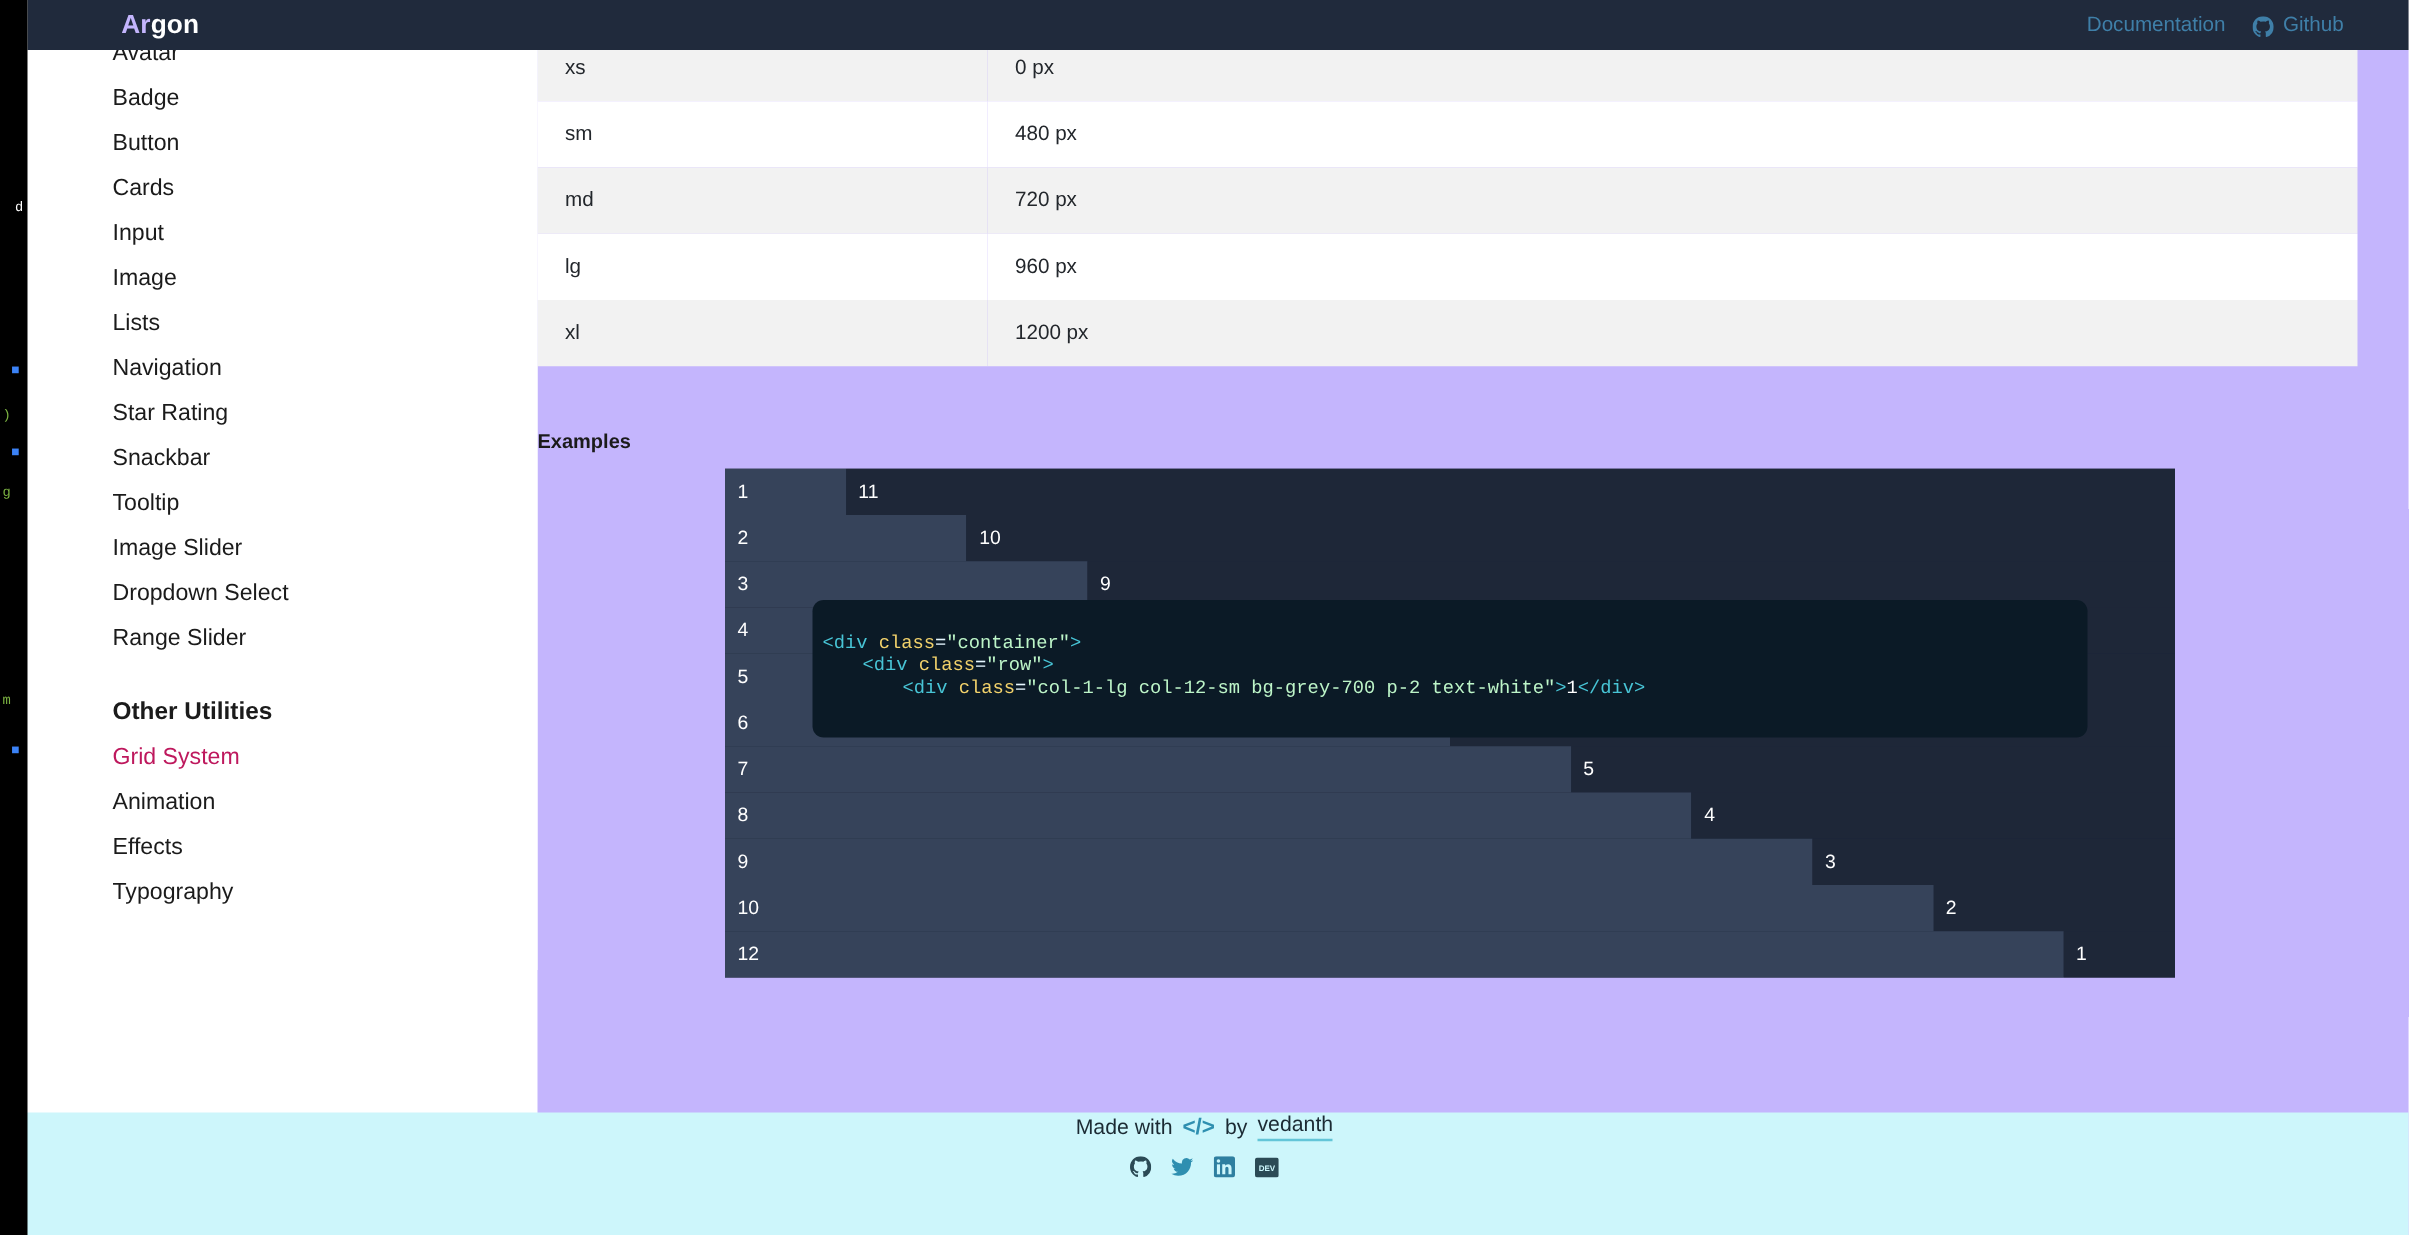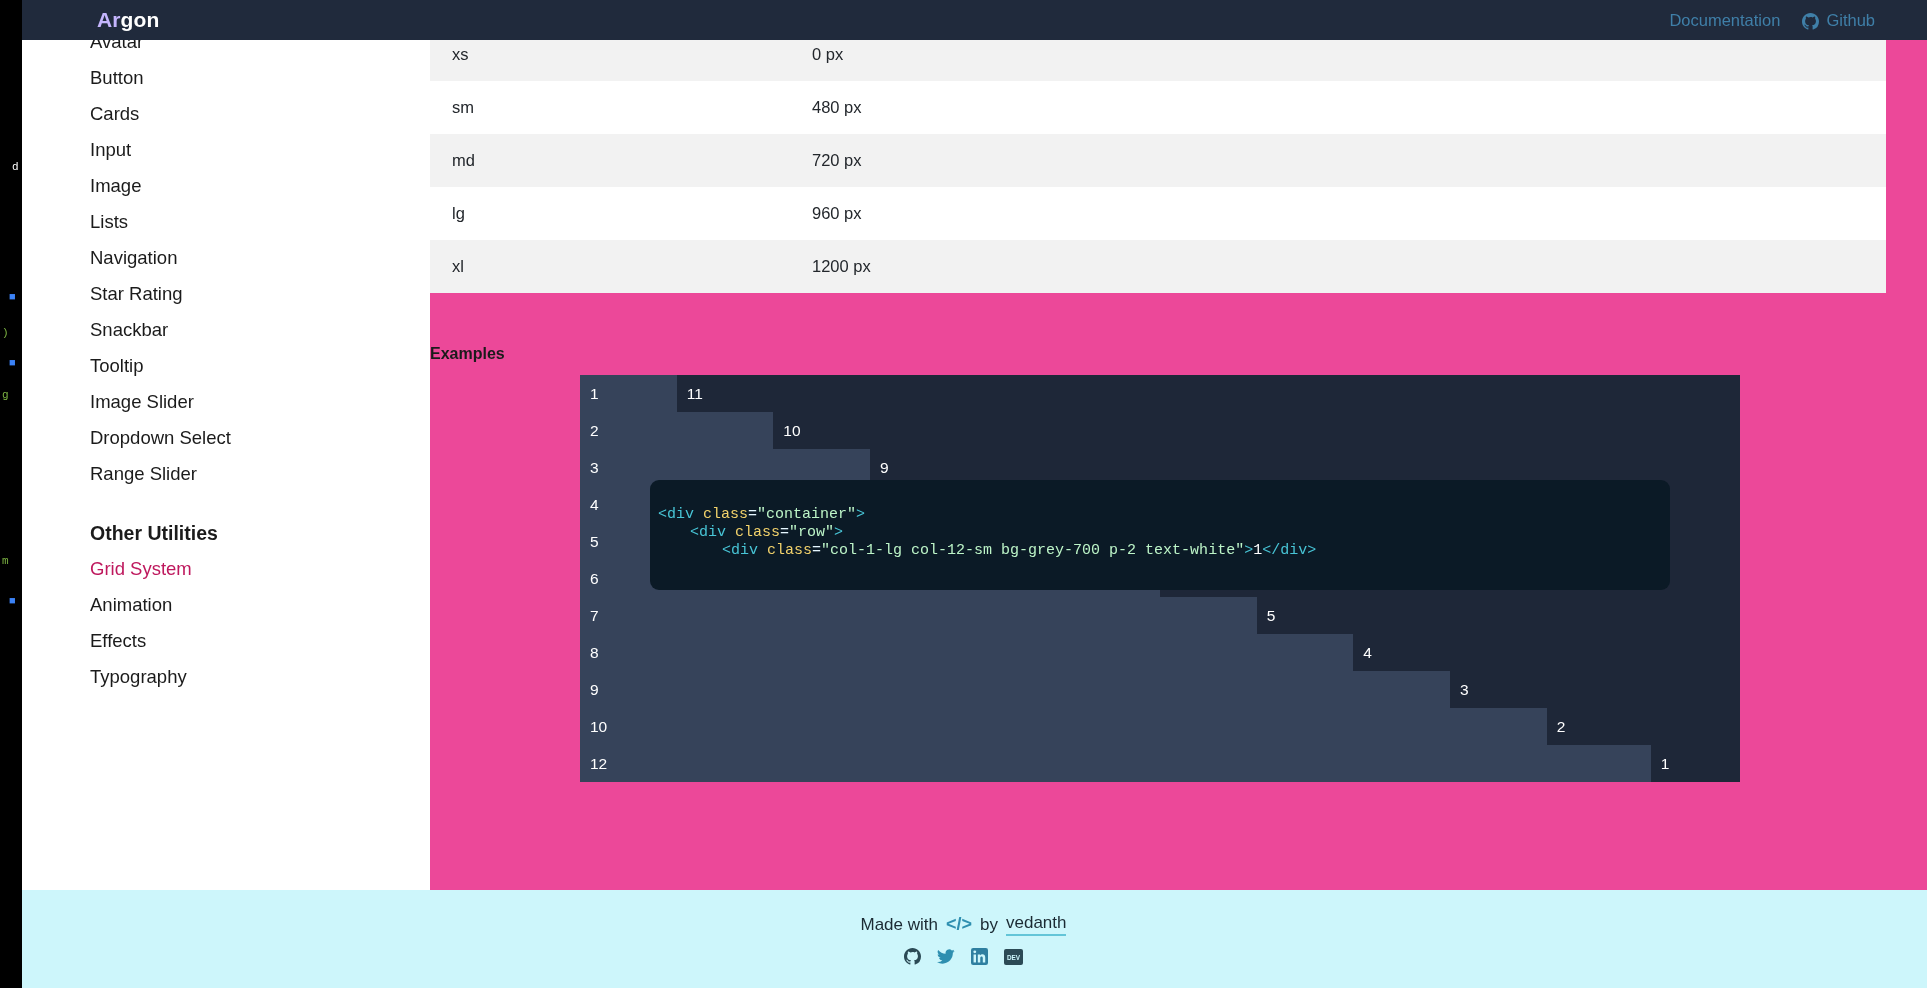--- a/index.html
+++ b/index.html
@@ -103,21 +103,21 @@
     color: #1b1b1b;
     white-space: nowrap;
   }
 
   
   .main {
     position: absolute;
     left: 430px; top: 40px;
     width: 1497px;
     height: 948px;
-    background: #ec4899;
+    background: #c4b5fd;
   }
 
   
   .bp-table {
     position: absolute;
     left: 0; top: -12px;
     width: 1456px;
     border-collapse: collapse;
     table-layout: fixed;
   }
@@ -190,21 +190,20 @@
   .footer {
     position: absolute;
     left: 0; bottom: 0;
     width: 1927px;
     height: 98px;
     background: #cdf6fb;
     z-index: 25;
     display: flex;
     flex-direction: column;
     align-items: center;
-    justify-content: center;
     gap: 12px;
   }
   .made-with {
     display: flex;
     align-items: center;
     gap: 8px;
     font-size: 17px;
     color: #1b2a33;
     white-space: nowrap;
   }
@@ -247,20 +246,21 @@
             <path d="M8 0C3.58 0 0 3.58 0 8c0 3.54 2.29 6.53 5.47 7.59.4.07.55-.17.55-.38 0-.19-.01-.82-.01-1.49-2.01.37-2.53-.49-2.69-.94-.09-.23-.48-.94-.82-1.13-.28-.15-.68-.52-.01-.53.63-.01 1.08.58 1.23.82.72 1.21 1.87.87 2.33.66.07-.52.28-.87.51-1.07-1.78-.2-3.64-.89-3.64-3.95 0-.87.31-1.59.82-2.15-.08-.2-.36-1.02.08-2.12 0 0 .67-.21 2.2.82a7.4 7.4 0 0 1 2-.27c.68 0 1.36.09 2 .27 1.53-1.04 2.2-.82 2.2-.82.44 1.1.16 1.92.08 2.12.51.56.82 1.27.82 2.15 0 3.07-1.87 3.75-3.65 3.95.29.25.54.73.54 1.48 0 1.07-.01 1.93-.01 2.2 0 .21.15.46.55.38A8.01 8.01 0 0 0 16 8c0-4.42-3.58-8-8-8z"></path>
           </svg>
         </span>
         <span>Github</span>
       </a>
     </div>
   </div>
 
   <div class="sidebar" id="sidebar">
       <a href="#" class="side-item clipped">Avatar</a>
+      <a href="#" class="side-item">Badge</a>
       <a href="#" class="side-item">Button</a>
       <a href="#" class="side-item">Cards</a>
       <a href="#" class="side-item">Input</a>
       <a href="#" class="side-item">Image</a>
       <a href="#" class="side-item">Lists</a>
       <a href="#" class="side-item">Navigation</a>
       <a href="#" class="side-item">Star Rating</a>
       <a href="#" class="side-item">Snackbar</a>
       <a href="#" class="side-item">Tooltip</a>
       <a href="#" class="side-item">Image Slider</a>

